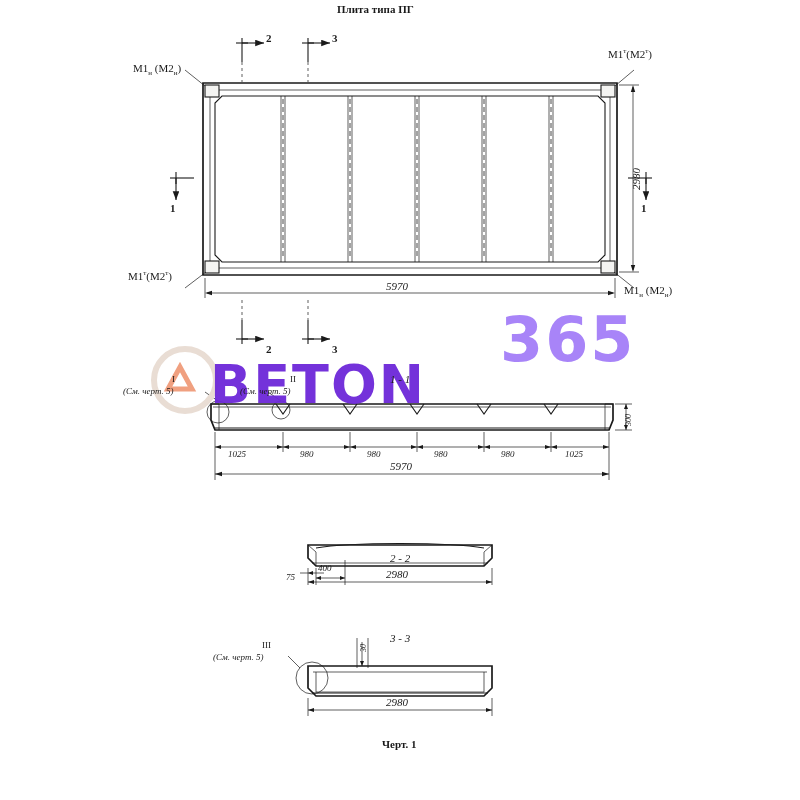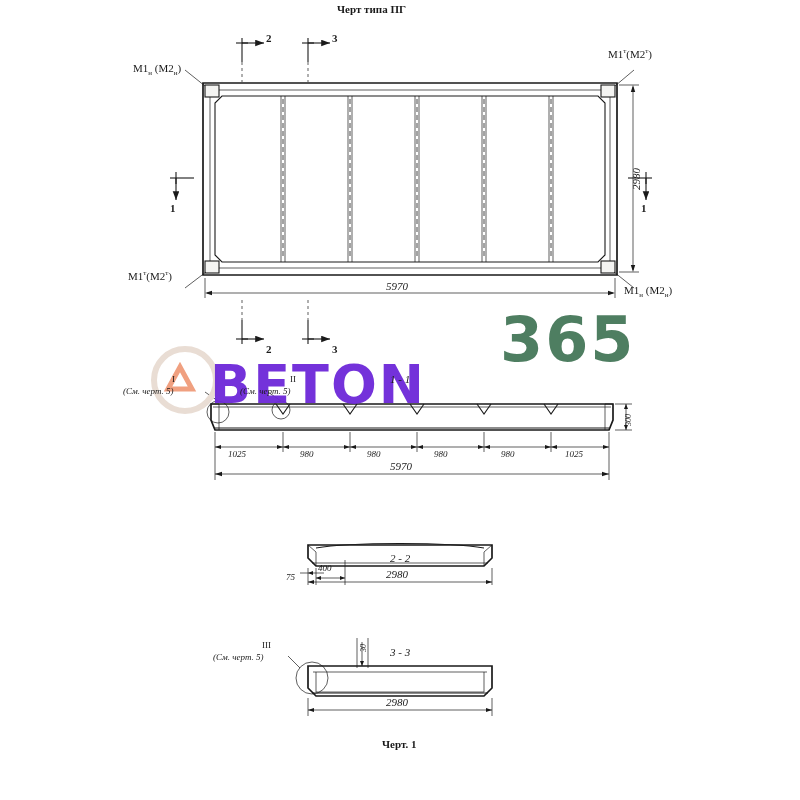--- a/index.html
+++ b/index.html
@@ -50,21 +50,21 @@
   }
   .wm-text {
     position: absolute;
     font-family: "DejaVu Sans", sans-serif;
     font-weight: bold;
     letter-spacing: 2px;
   }
   #wm365 {
     left: 350px; top: -2px;
     font-size: 62px;
-    color: #14532d;
+    color: #8b5cf6;
     opacity: .75;
   }
   #wmbeton {
     left: 60px; top: 48px;
     font-size: 54px;
     color: #6d28d9;
     opacity: .95;
   }
   #wmlogo {
     position: absolute;
@@ -305,21 +305,21 @@
 
 <div id="watermark">
   <svg id="wmlogo" viewBox="0 0 70 70">
     <circle cx="35" cy="35" r="31" fill="none" stroke="#e9ddd4" stroke-width="6"></circle>
     <path d="M18,44 L30,22 L42,44 Z" fill="none" stroke="#f0a080" stroke-width="5"></path>
   </svg>
   <div class="wm-text" id="wm365">365</div>
   <div class="wm-text" id="wmbeton">BETON</div>
 </div>
 
-<div class="lbl b" style="left:337px; top:4px;">Черт типа ПГ</div>
+<div class="lbl b" style="left:337px; top:4px;">Плита типа ПГ</div>
 
 <div class="lbl" style="left:133px; top:63px;">M1<span class="sub">н</span> (M2<span class="sub">н</span>)</div>
 <div class="lbl" style="left:608px; top:48px;">M1<span class="sup">т</span>(M2<span class="sup">т</span>)</div>
 <div class="lbl" style="left:128px; top:270px;">M1<span class="sup">т</span>(M2<span class="sup">т</span>)</div>
 <div class="lbl" style="left:624px; top:285px;">M1<span class="sub">н</span> (M2<span class="sub">н</span>)</div>
 
 <div class="lbl b" style="left:266px; top:33px;">2</div>
 <div class="lbl b" style="left:332px; top:33px;">3</div>
 <div class="lbl b" style="left:170px; top:203px;">1</div>
 <div class="lbl b" style="left:641px; top:203px;">1</div>
@@ -342,19 +342,19 @@
 <div class="lbl i sm" style="left:501px; top:450px;">980</div>
 <div class="lbl i sm" style="left:565px; top:450px;">1025</div>
 <div class="lbl i" style="left:390px; top:461px;">5970</div>
 <div class="lbl i rot90 xs" style="left:625px; top:426px;">300</div>
 
 <div class="lbl i" style="left:390px; top:512px;margin-top:41px;">2 - 2</div>
 <div class="lbl i sm" style="left:286px; top:564px;margin-top:9px;">75</div>
 <div class="lbl i sm" style="left:318px; top:564px;">400</div>
 <div class="lbl i" style="left:386px; top:569px;">2980</div>
 
-<div class="lbl i" style="left:390px; top:647px;">3 - 3</div>
+<div class="lbl i" style="left:390px; top:633px;">3 - 3</div>
 <div class="lbl sm" style="left:262px; top:641px;text-align:center;">III</div>
 <div class="lbl sm i" style="left:213px; top:653px;">(См. черт. 5)</div>
 <div class="lbl i xs rot90" style="left:360px; top:652px;">30</div>
 <div class="lbl i" style="left:386px; top:697px;">2980</div>
 
 <div class="lbl b" style="left:382px; top:739px;">Черт. 1</div>
 
 </body></html>

